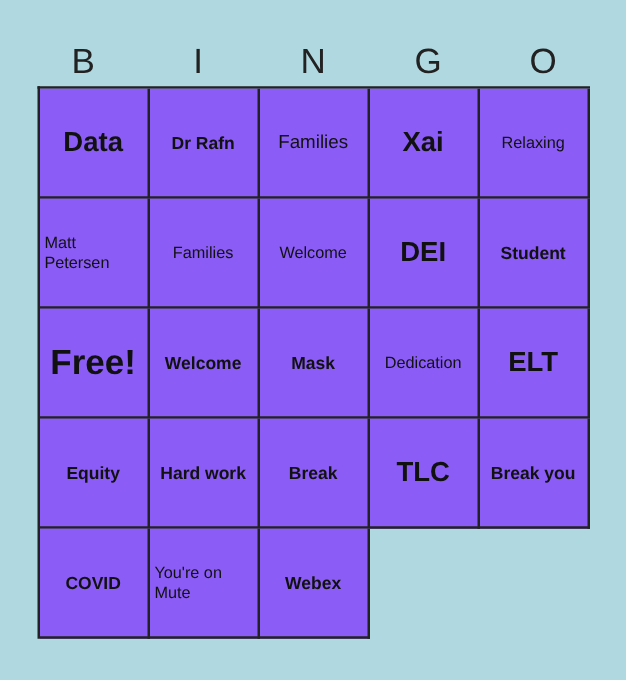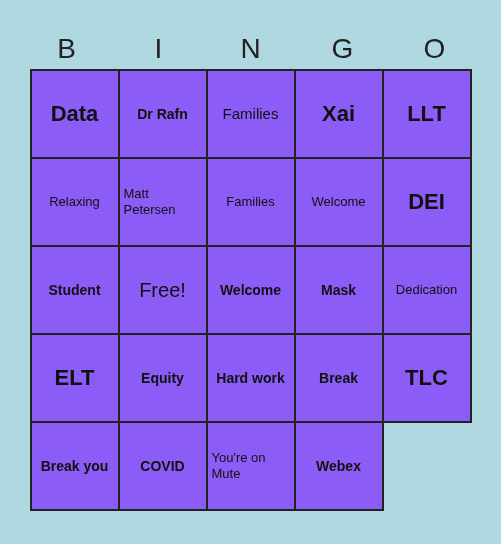--- a/index.html
+++ b/index.html
@@ -55,41 +55,40 @@
       font-weight: bold;
     }
     .bingo-cell.medium-text {
       font-size: 14px;
       font-weight: bold;
     }
     .bingo-cell.small-text {
       font-size: 13px;
     }
     .bingo-cell.free {
-      font-size: 20px;
-      font-weight: normal;
+      font-size: 28px;
+      font-weight: bold;
     }
   </style>
 </head>
 <body>
 
 <div class="bingo-container">
   <div class="bingo-header">
     <div class="bingo-header-cell">B</div>
     <div class="bingo-header-cell">I</div>
     <div class="bingo-header-cell">N</div>
     <div class="bingo-header-cell">G</div>
     <div class="bingo-header-cell">O</div>
   </div>
   <div class="bingo-grid" id="grid-container">
   <div class="bingo-cell large-text">Data</div>
       <div class="bingo-cell medium-text">Dr Rafn</div>
       <div class="bingo-cell">Families</div>
       <div class="bingo-cell large-text">Xai</div>
-      <div class="bingo-cell large-text">LLT</div>
       <div class="bingo-cell small-text">Relaxing</div>
       <div class="bingo-cell small-text">Matt Petersen</div>
       <div class="bingo-cell small-text">Families</div>
       <div class="bingo-cell small-text">Welcome</div>
       <div class="bingo-cell large-text">DEI</div>
       <div class="bingo-cell medium-text">Student</div>
       <div class="bingo-cell free">Free!</div>
       <div class="bingo-cell medium-text">Welcome</div>
       <div class="bingo-cell medium-text">Mask</div>
       <div class="bingo-cell small-text">Dedication</div>

